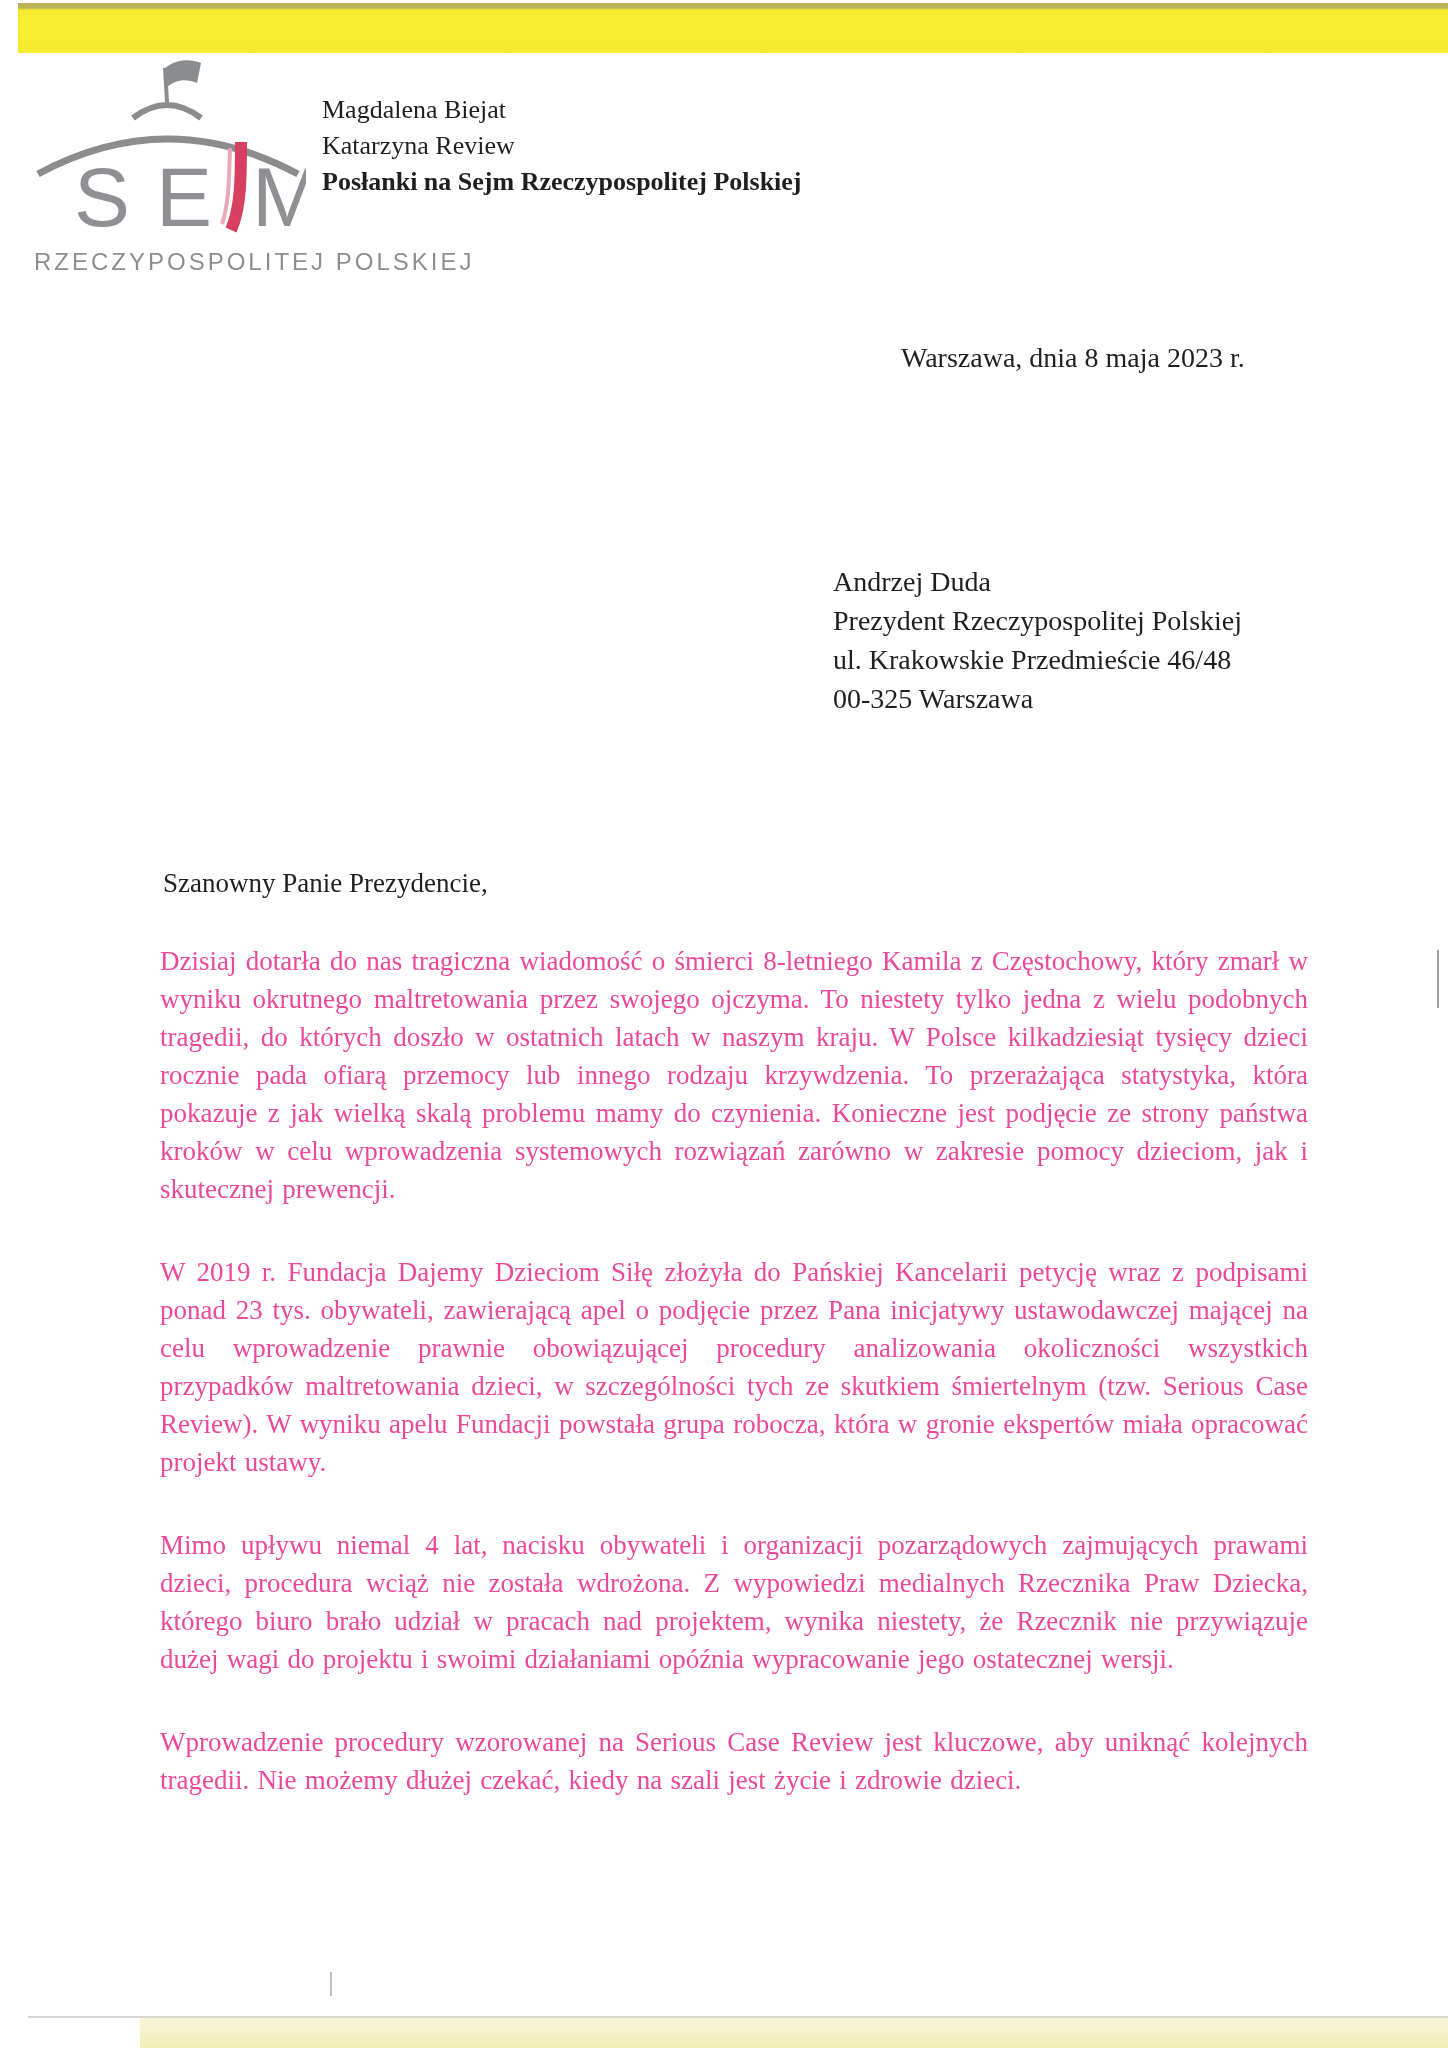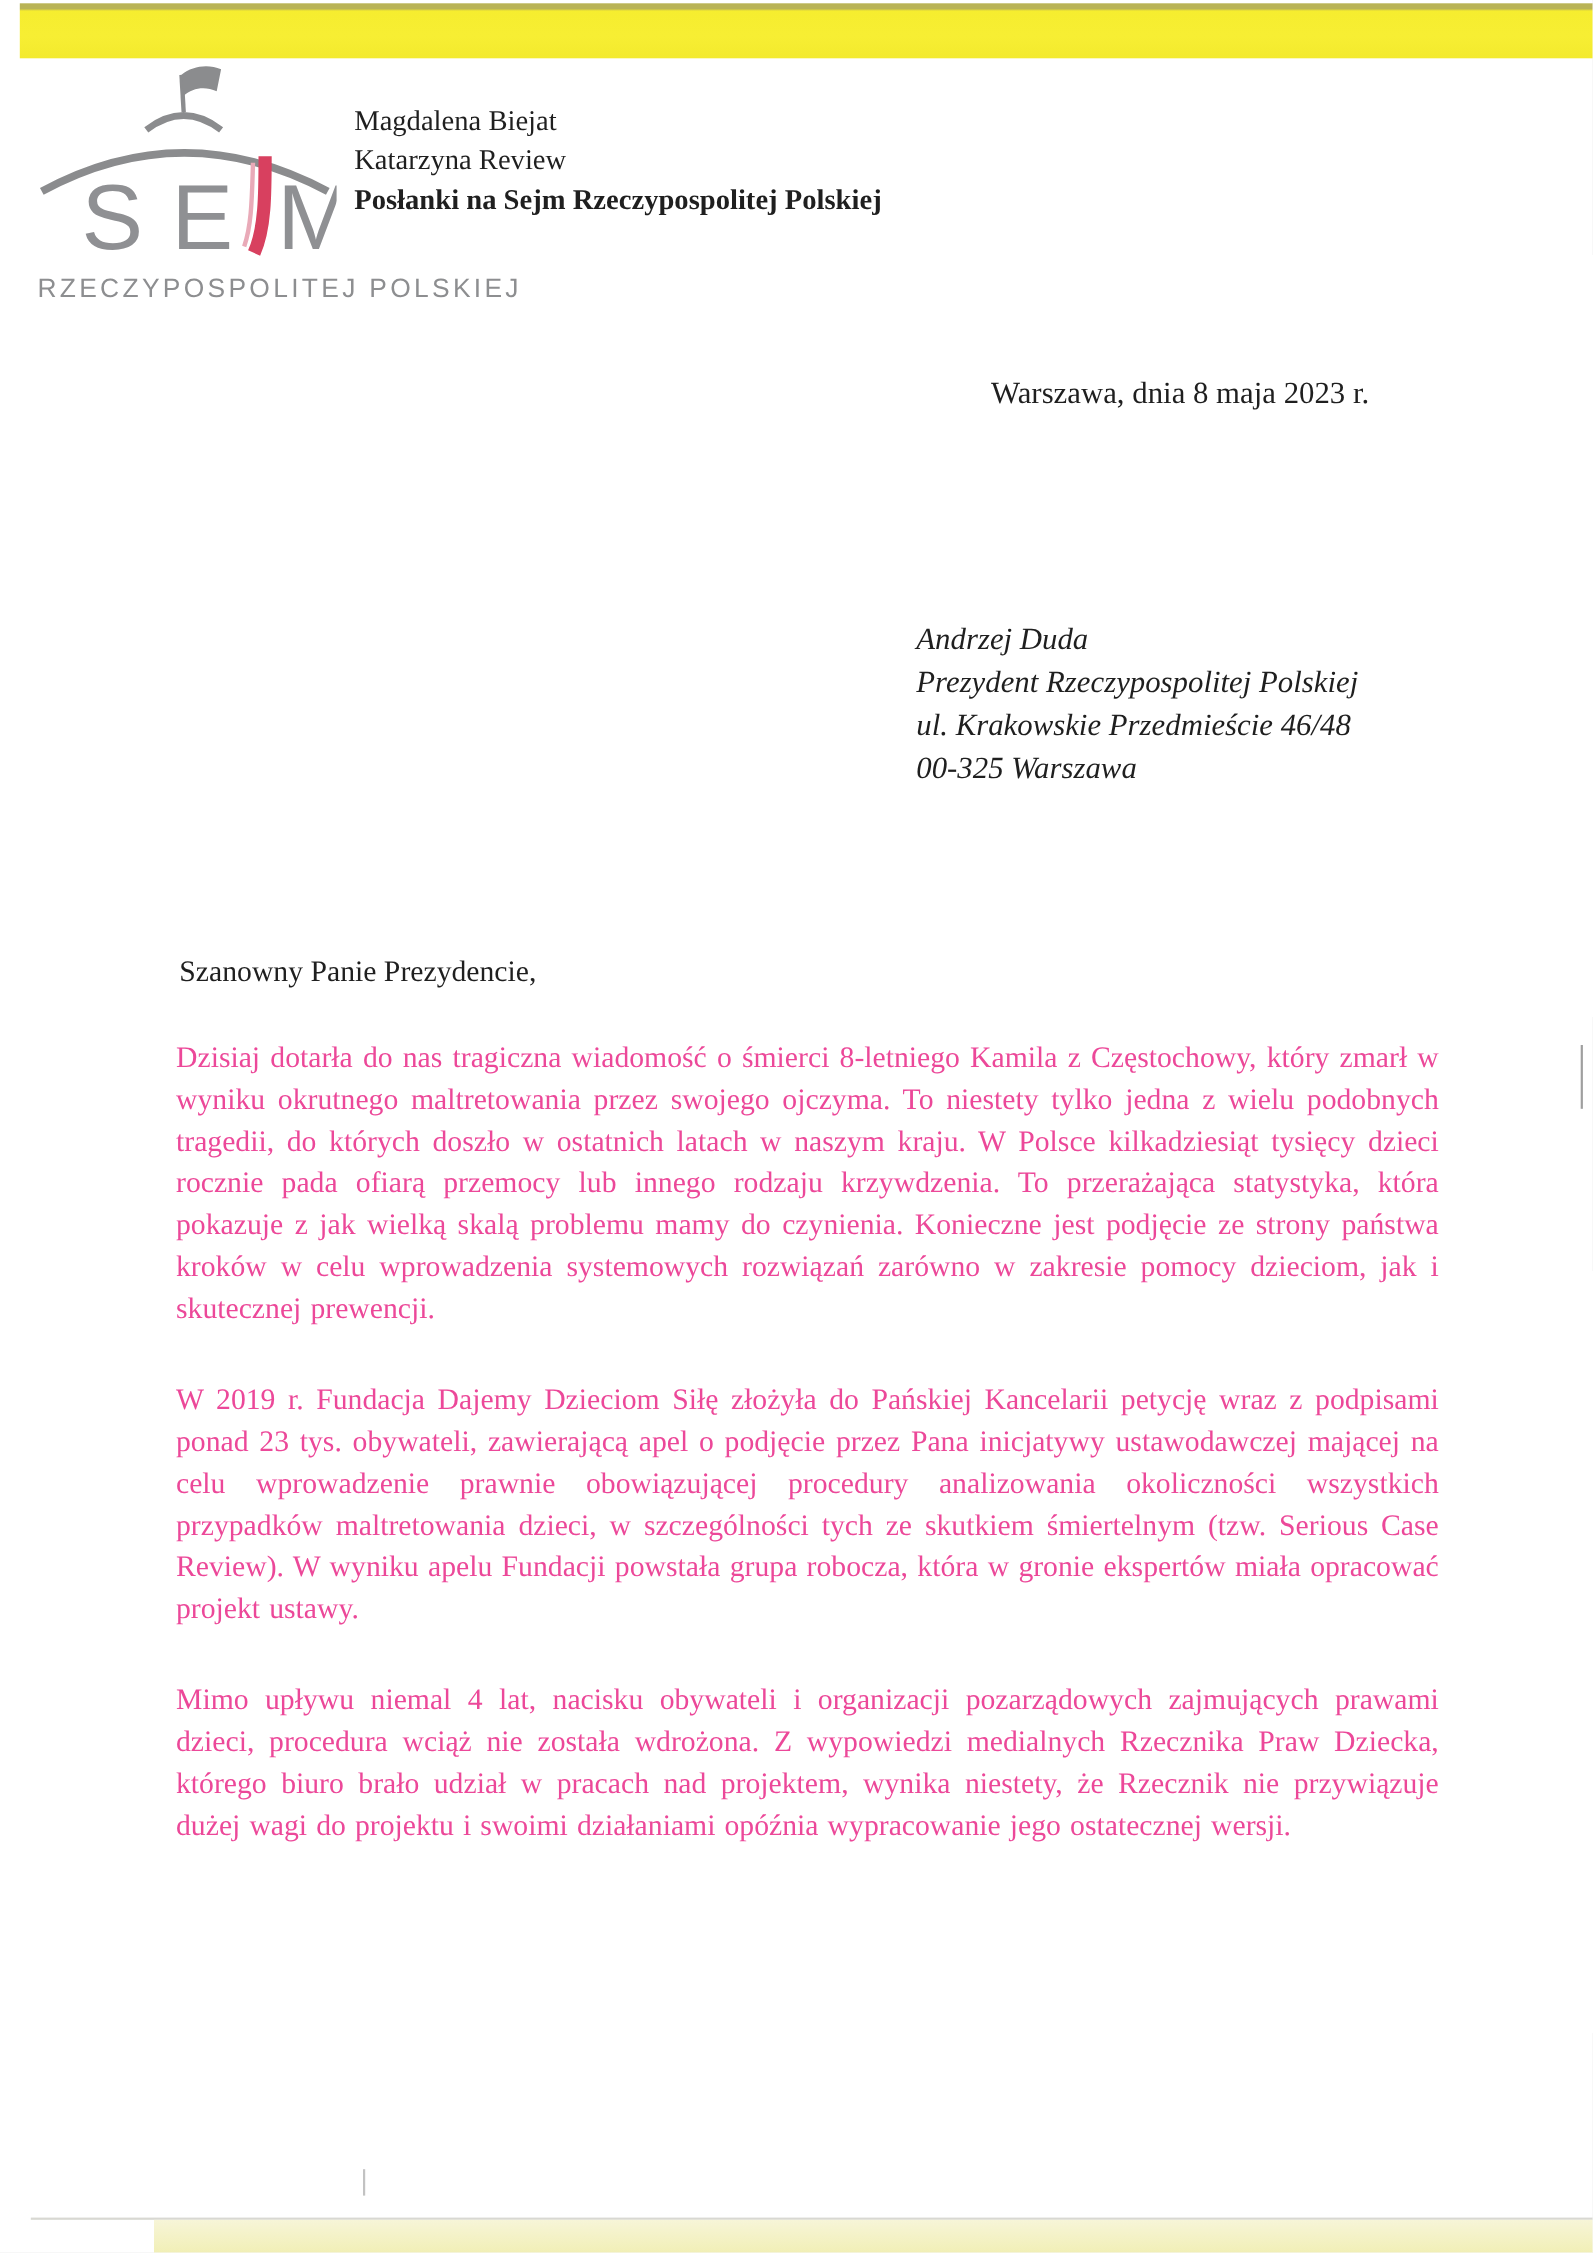--- a/index.html
+++ b/index.html
@@ -18,21 +18,21 @@
     font-family:"Liberation Sans", sans-serif;font-size:24px;letter-spacing:3px;
     color:#8d8e90;margin-top:6px;white-space:nowrap;
   }
   
   .authors{position:absolute;left:322px;top:92px;line-height:36px;font-size:26px;}
   .author-name{font-weight:normal;}
   .authors-role{font-weight:bold;}
   
   .dateline{position:absolute;left:901px;top:342px;font-size:28px;white-space:nowrap;}
   
-  .recipient{position:absolute;left:833px;top:562px;font-size:28px;line-height:39px;font-style:italic;}
+  .recipient{position:absolute;left:833px;top:562px;font-size:28px;line-height:39px;}
   
   .salutation{position:absolute;left:163px;top:868px;font-size:27px;}
   
   .body{position:absolute;left:160px;top:942px;width:1148px;}
   .body p{
     margin:0 0 45px 0;font-size:27px;line-height:38px;text-align:justify;
     word-spacing:1.5px;color:#ec4899;
   }
   
   .artifact-right-line{position:absolute;left:1437px;top:950px;width:2px;height:58px;background:#9f9f9f;}
@@ -87,20 +87,21 @@
     <div>ul. Krakowskie Przedmieście 46/48</div>
     <div>00-325 Warszawa</div>
   </div>
 
   <div class="salutation">Szanowny Panie Prezydencie,</div>
 
   <div class="body">
     <p>Dzisiaj dotarła do nas tragiczna wiadomość o śmierci 8-letniego Kamila z Częstochowy, który zmarł w wyniku okrutnego maltretowania przez swojego ojczyma. To niestety tylko jedna z wielu podobnych tragedii, do których doszło w ostatnich latach w naszym kraju. W Polsce kilkadziesiąt tysięcy dzieci rocznie pada ofiarą przemocy lub innego rodzaju krzywdzenia. To przerażająca statystyka, która pokazuje z jak wielką skalą problemu mamy do czynienia. Konieczne jest podjęcie ze strony państwa kroków w celu wprowadzenia systemowych rozwiązań zarówno w zakresie pomocy dzieciom, jak i skutecznej prewencji.</p>
     <p>W 2019 r. Fundacja Dajemy Dzieciom Siłę złożyła do Pańskiej Kancelarii petycję wraz z podpisami ponad 23 tys. obywateli, zawierającą apel o podjęcie przez Pana inicjatywy ustawodawczej mającej na celu wprowadzenie prawnie obowiązującej procedury analizowania okoliczności wszystkich przypadków maltretowania dzieci, w szczególności tych ze skutkiem śmiertelnym (tzw. Serious Case Review). W wyniku apelu Fundacji powstała grupa robocza, która w gronie ekspertów miała opracować projekt ustawy.</p>
     <p>Mimo upływu niemal 4 lat, nacisku obywateli i organizacji pozarządowych zajmujących prawami dzieci, procedura wciąż nie została wdrożona. Z wypowiedzi medialnych Rzecznika Praw Dziecka, którego biuro brało udział w pracach nad projektem, wynika niestety, że Rzecznik nie przywiązuje dużej wagi do projektu i swoimi działaniami opóźnia wypracowanie jego ostatecznej wersji.</p>
+    <p>Wprowadzenie procedury wzorowanej na Serious Case Review jest kluczowe, aby uniknąć kolejnych tragedii. Nie możemy dłużej czekać, kiedy na szali jest życie i zdrowie dzieci.</p>
   </div>
 
   <div class="artifact-right-line"></div>
   <div class="artifact-tick"></div>
   <div class="bottom-line"></div>
   <div class="bottom-bar"></div>
 
 </div>
 
 </body></html>

